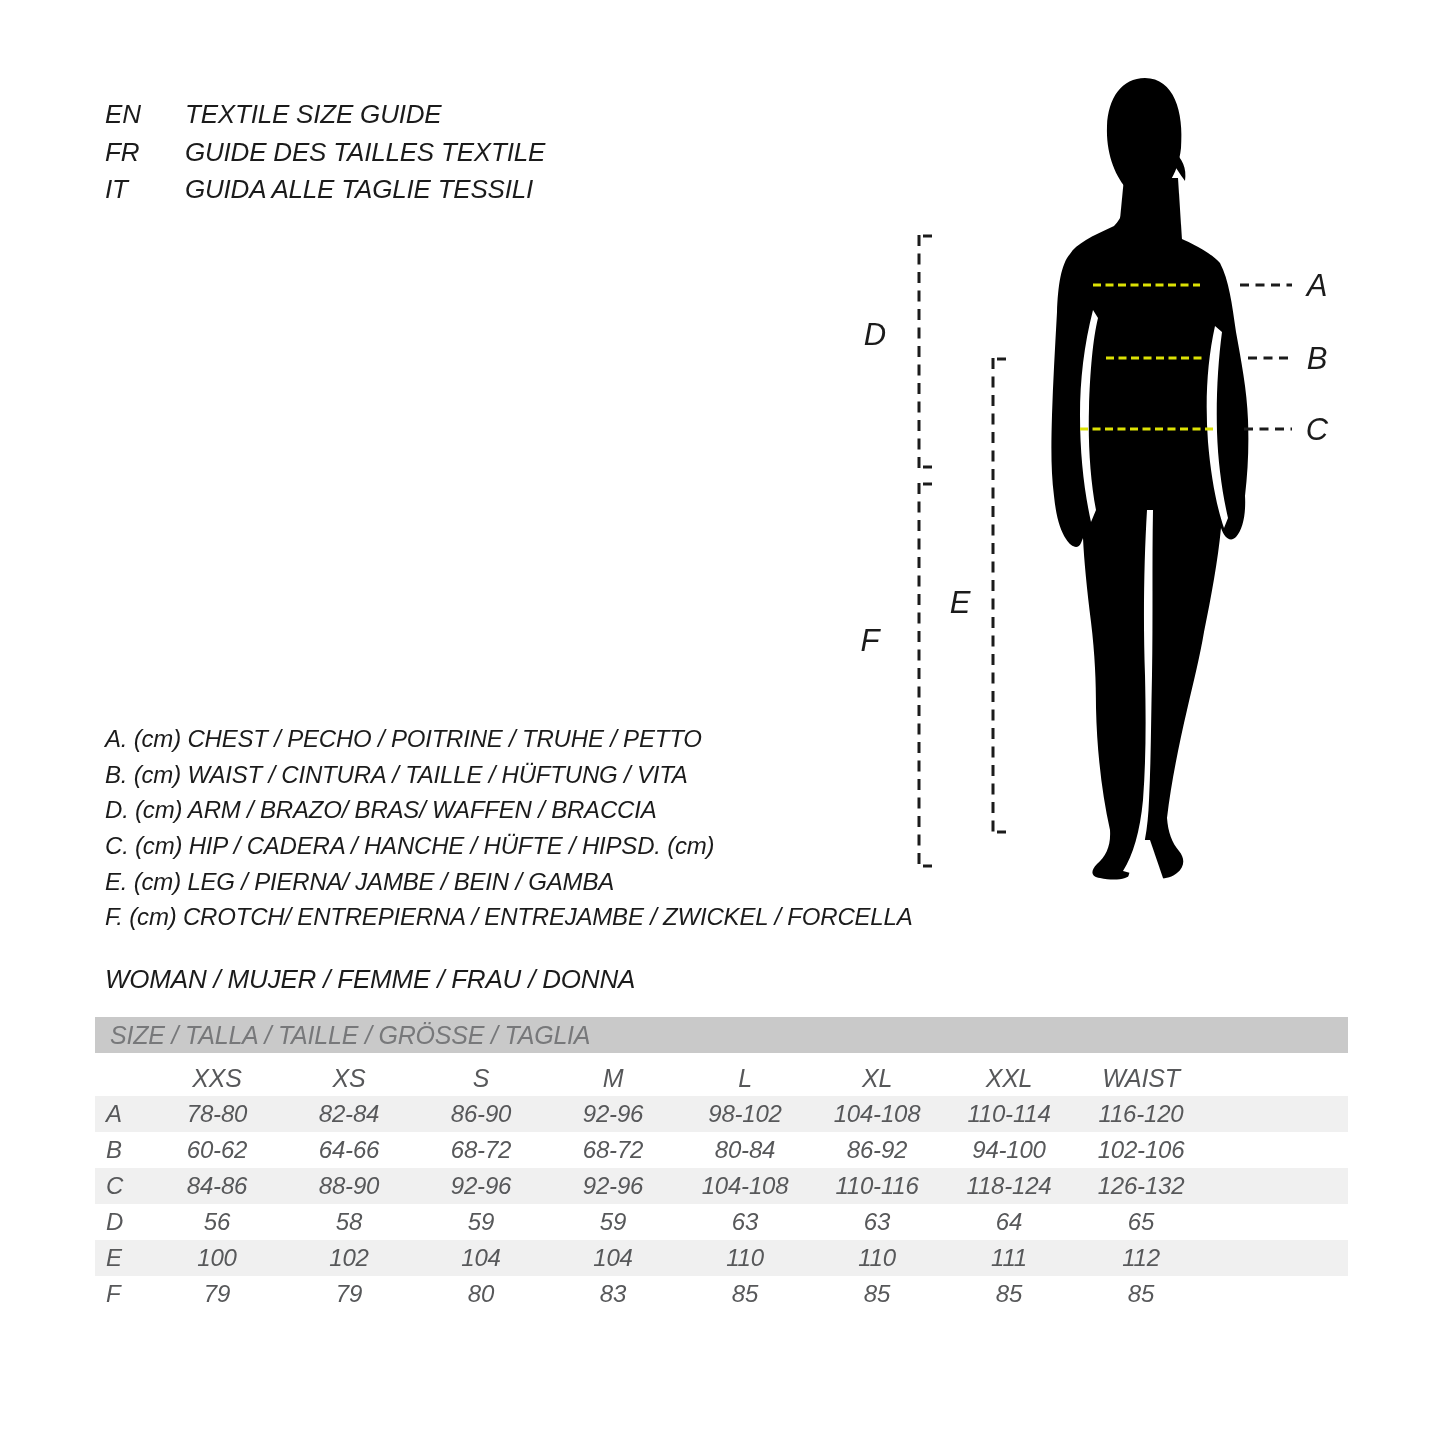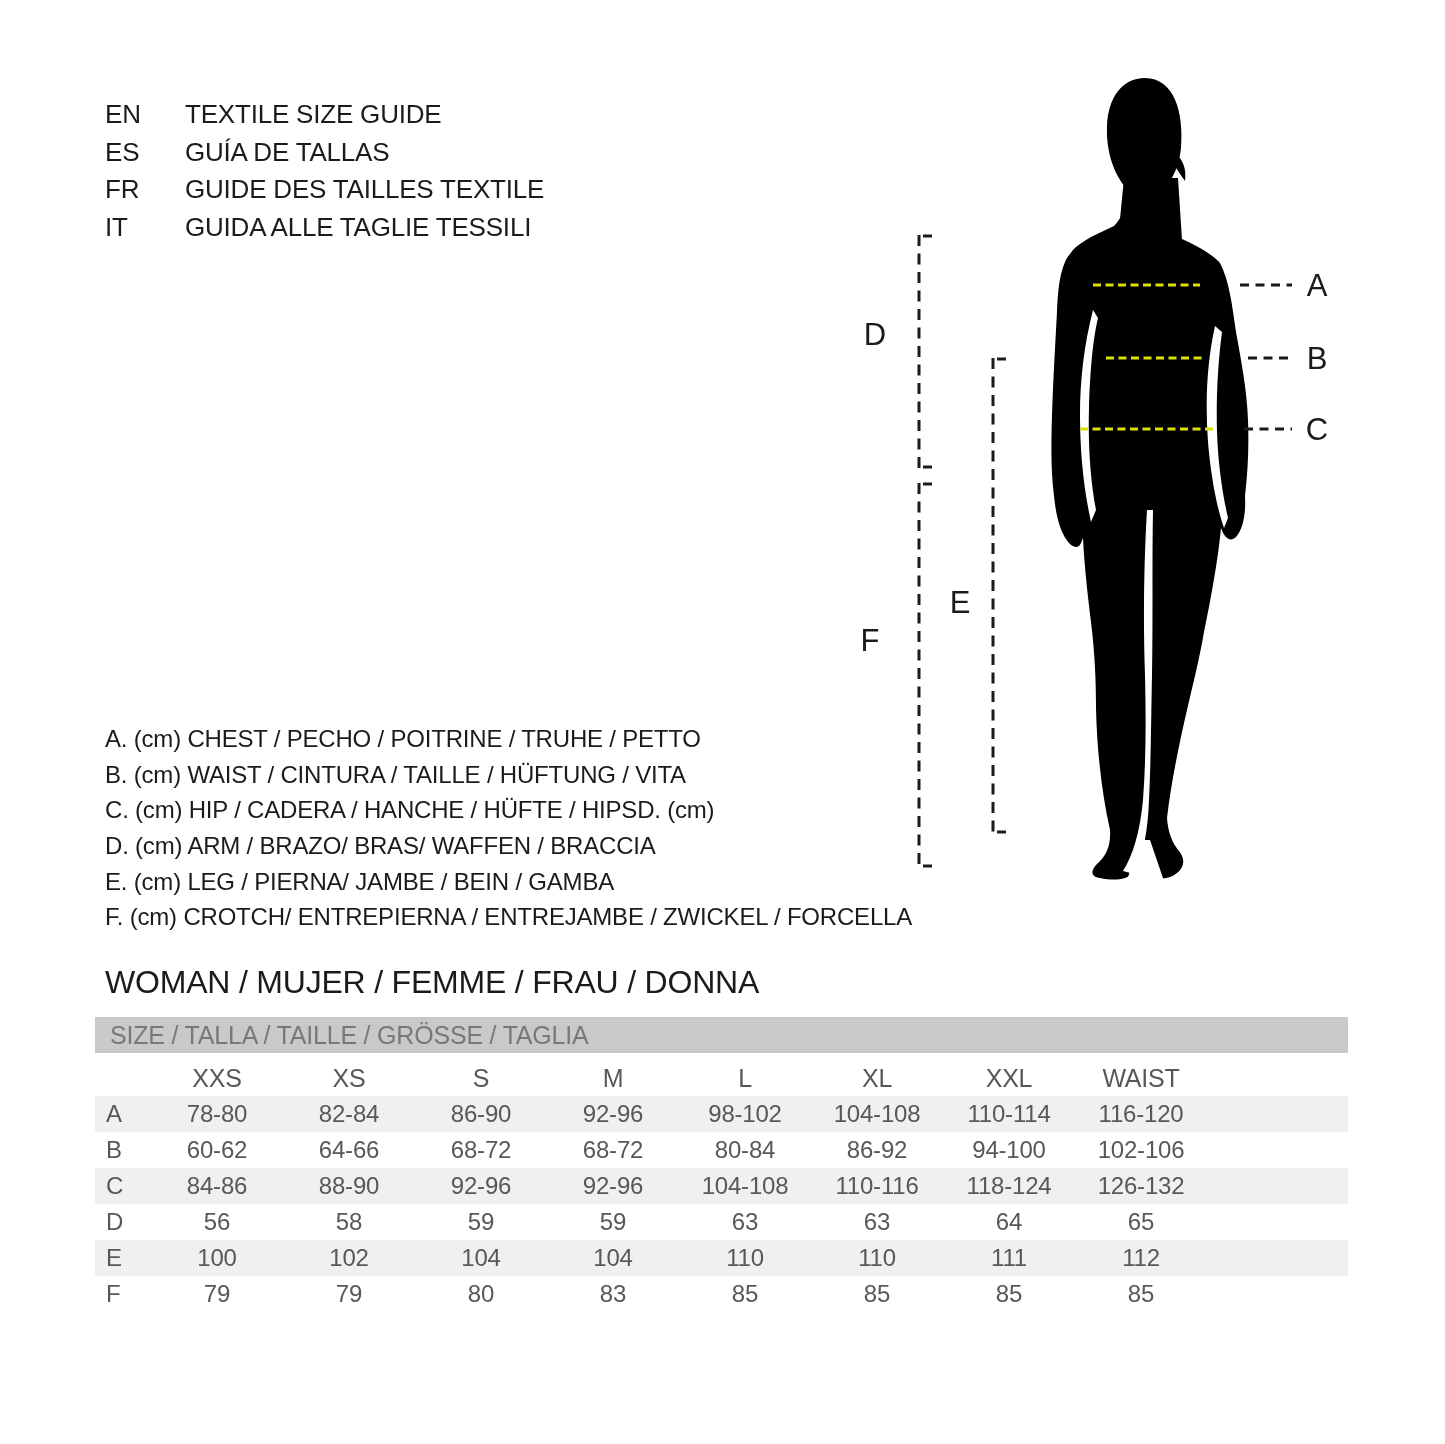--- a/index.html
+++ b/index.html
@@ -3,35 +3,36 @@
 <meta charset="utf-8">
 <style>
   html,body{margin:0;padding:0;background:#ffffff;}
   #canvas{
     position:relative;
     width:1445px;height:1336px;
     background:#ffffff;
     font-family:"Liberation Sans","DejaVu Sans",sans-serif;
     color:#1b1b1b;
     overflow:hidden;
+    font-style:italic;
   }
   
   .lang-block{position:absolute;left:105px;top:96px;}
   .lang-row{display:flex;height:37.5px;align-items:center;}
   .lang-code{width:80px;font-size:26px;letter-spacing:-0.2px;}
   .lang-title{font-size:26px;letter-spacing:-0.2px;white-space:nowrap;text-align:center;}
   
   .figure-wrap{position:absolute;left:830px;top:60px;width:570px;height:880px;}
   .figure-wrap svg{display:block;}
   .measure-letter{font-family:"Liberation Sans","DejaVu Sans",sans-serif;font-size:31px;fill:#1b1b1b;}
   
   .defs-block{position:absolute;left:105px;top:721px;}
   .def-line{height:35.7px;display:flex;align-items:center;font-size:24px;letter-spacing:-0.2px;white-space:nowrap;}
   
-  .section-heading{position:absolute;left:105px;top:964px;font-size:32px;letter-spacing:-0.2px;white-space:nowrap;}
+  .section-heading{position:absolute;left:105px;top:964px;font-size:26px;letter-spacing:-0.2px;white-space:nowrap;}
   
   .size-table{position:absolute;left:95px;top:1017px;width:1253px;}
   .table-header-bar{
     height:36px;background:#c9c9c9;color:#77787a;
     font-size:25px;letter-spacing:-0.2px;
     display:flex;align-items:center;padding-left:15px;box-sizing:border-box;
   }
   .t-row{display:grid;grid-template-columns:56px repeat(8,132px) 1fr;height:36px;align-items:center;}
   .t-row.size-row{height:35px;margin-top:8px;}
   .t-row.stripe{background:#f0f0f0;}
@@ -41,24 +42,20 @@
 </style>
 </head>
 <body>
 
 <div id="canvas">
 
   <div class="lang-block">
     <div class="lang-row">
       <span class="lang-code">EN</span>
       <span class="lang-title">TEXTILE SIZE GUIDE</span>
-    </div>
-    <div class="lang-row">
-      <span class="lang-code">ES</span>
-      <span class="lang-title">GUÍA DE TALLAS</span>
     </div>
     <div class="lang-row">
       <span class="lang-code">FR</span>
       <span class="lang-title">GUIDE DES TAILLES TEXTILE</span>
     </div>
     <div class="lang-row">
       <span class="lang-code">IT</span>
       <span class="lang-title">GUIDA ALLE TAGLIE TESSILI</span>
     </div>
   </div>
@@ -141,22 +138,22 @@
       <text class="measure-letter" x="487" y="380" text-anchor="middle">C</text>
       <text class="measure-letter" x="45" y="285" text-anchor="middle">D</text>
       <text class="measure-letter" x="130" y="553" text-anchor="middle">E</text>
       <text class="measure-letter" x="40" y="591" text-anchor="middle">F</text>
     </svg>
   </div>
 
   <div class="defs-block">
     <div class="def-line">A. (cm) CHEST / PECHO / POITRINE / TRUHE / PETTO</div>
     <div class="def-line">B. (cm) WAIST / CINTURA / TAILLE / HÜFTUNG / VITA</div>
+    <div class="def-line">D. (cm) ARM / BRAZO/ BRAS/ WAFFEN / BRACCIA</div>
     <div class="def-line">C. (cm) HIP / CADERA / HANCHE / HÜFTE / HIPSD. (cm)</div>
-    <div class="def-line">D. (cm) ARM / BRAZO/ BRAS/ WAFFEN / BRACCIA</div>
     <div class="def-line">E. (cm) LEG / PIERNA/ JAMBE / BEIN / GAMBA</div>
     <div class="def-line">F. (cm) CROTCH/ ENTREPIERNA / ENTREJAMBE / ZWICKEL / FORCELLA</div>
   </div>
 
   <div class="section-heading">WOMAN / MUJER / FEMME / FRAU / DONNA</div>
 
   <div class="size-table">
     <div class="table-header-bar">SIZE / TALLA / TAILLE / GRÖSSE / TAGLIA</div>
 
     <div class="t-row size-row">

